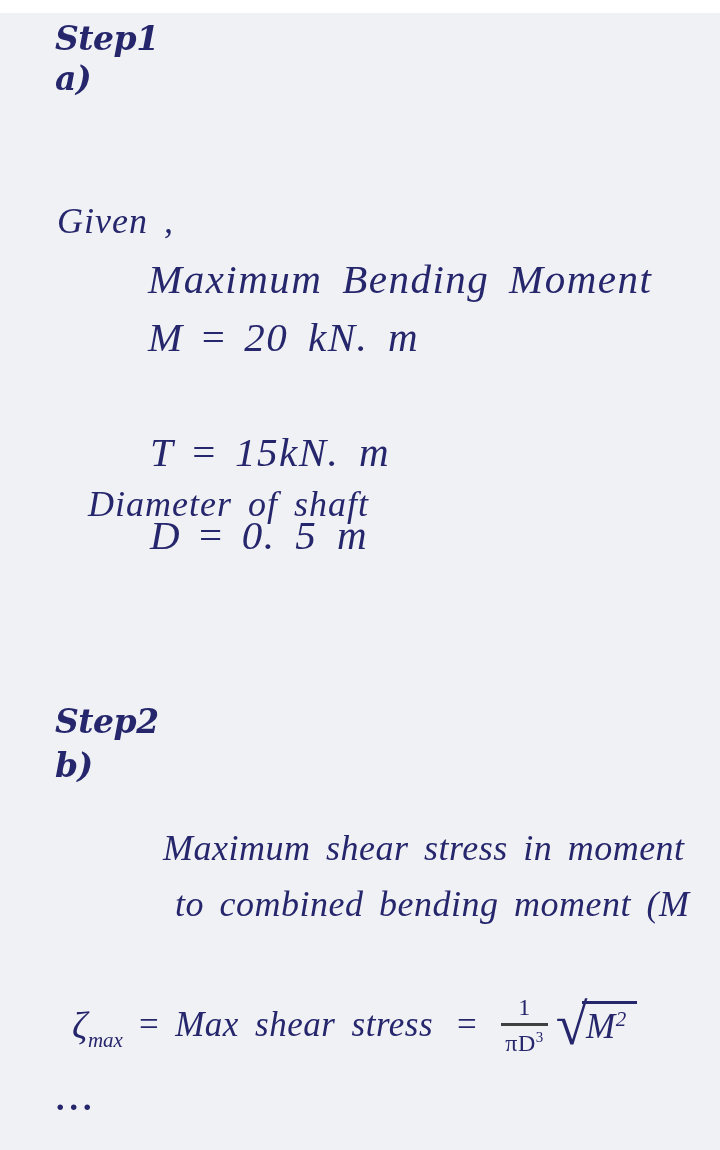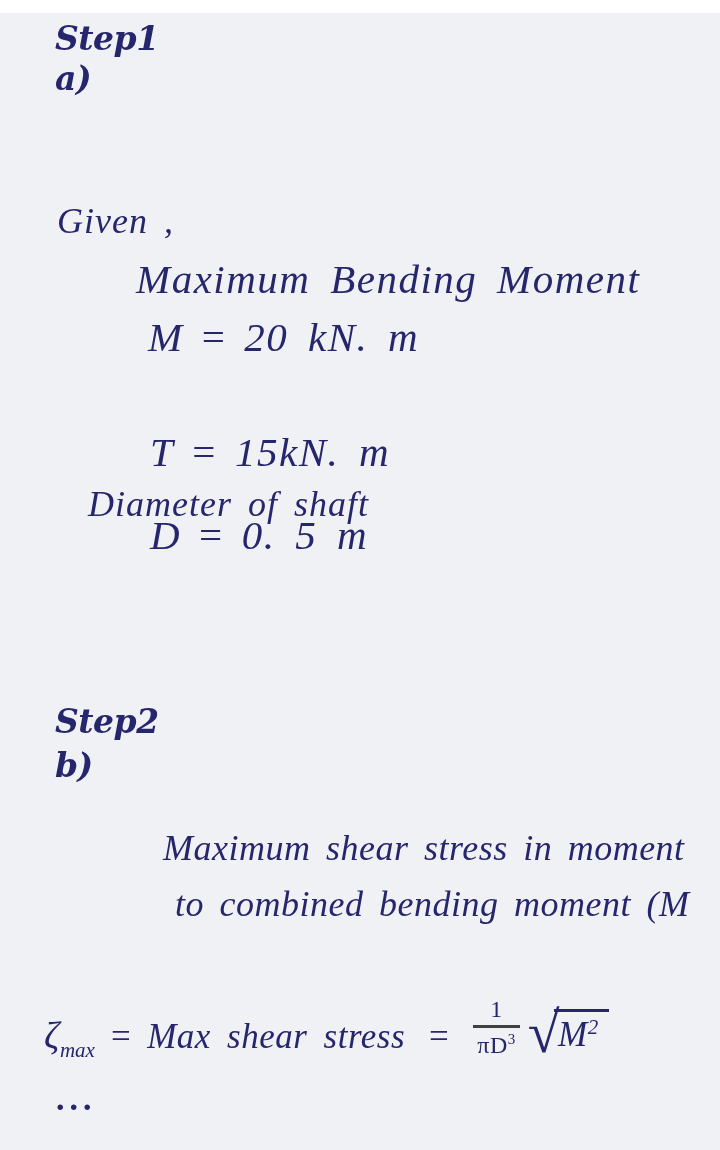--- a/index.html
+++ b/index.html
@@ -56,25 +56,25 @@
     letter-spacing: 0.5px;
     word-spacing: 6px;
   }
   .eq-equals {
     font-style: normal;
     margin: 0 18px;
   }
   
   .formula {
     position: absolute;
-    left: 44px;
+    left: 72px;
     top: 993px;
     height: 64px;
     display: flex;
-    align-items: flex-end;
+    align-items: center;
     font-style: italic;
     font-size: 35px;
     letter-spacing: 0.5px;
     white-space: nowrap;
   }
   .zeta {
     font-size: 38px;
   }
   .zeta-sub {
     font-style: italic;
@@ -149,21 +149,21 @@
 
 <div class="page">
 
   <div class="band-top"></div>
 
   <div class="abs heading" style="left:55px; top:22px;">Step1</div>
   <div class="abs heading" style="left:55px; top:62px;">a)</div>
 
   <div class="abs math-md" style="left:57px; top:203px;">Given ,</div>
 
-  <div class="abs math-lg" style="left:136px; top:259px;">Maximum Bending Moment</div>
+  <div class="abs math-lg" style="left:148px; top:259px;">Maximum Bending Moment</div>
 
   <div class="abs math-lg" style="left:148px; top:317px;">
     <span>M</span><span class="eq-equals">=</span><span>20 kN. m</span>
   </div>
 
 
   <div class="abs math-lg" style="left:150px; top:432px;">
     <span>T</span><span class="eq-equals">=</span><span>15kN. m</span>
   </div>
 

